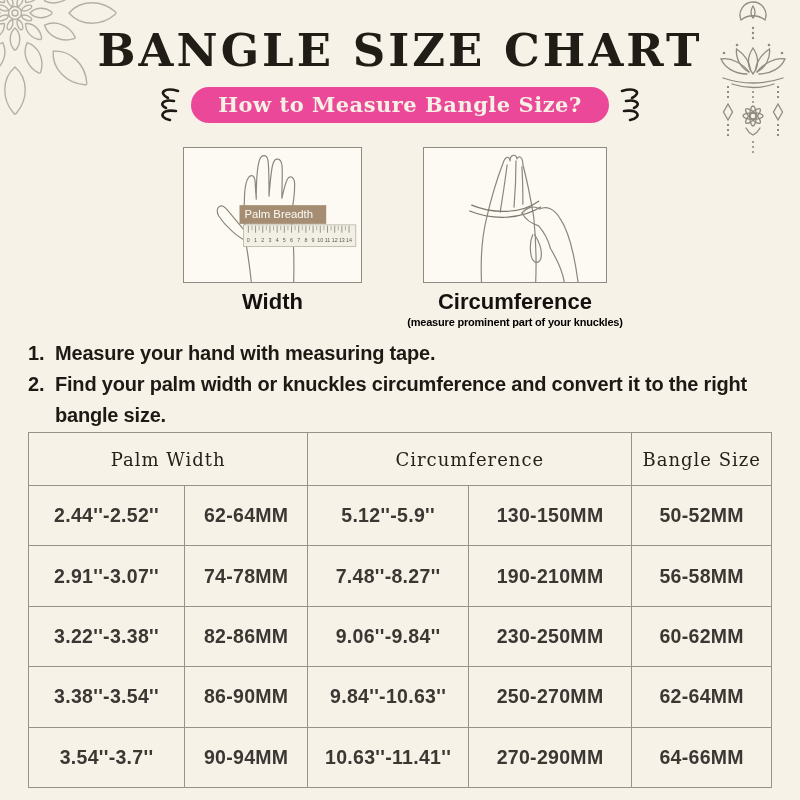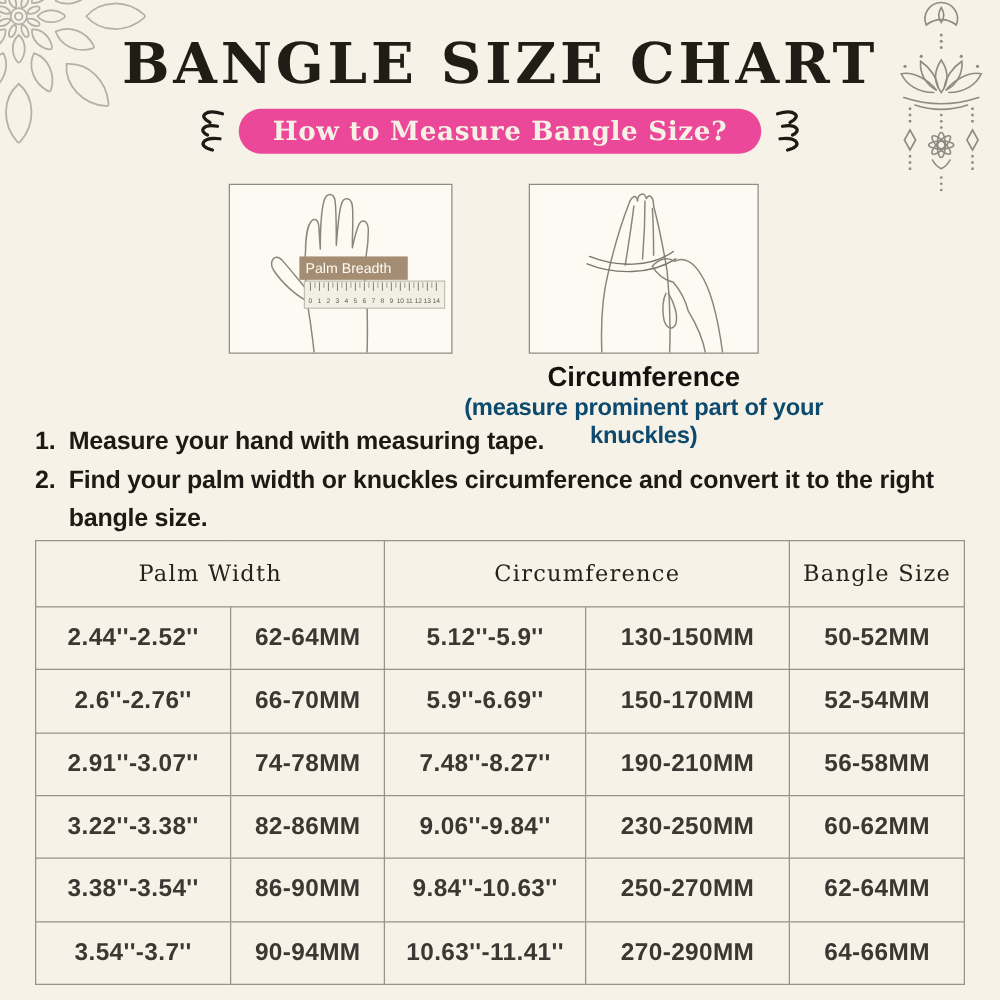--- a/index.html
+++ b/index.html
@@ -50,21 +50,21 @@
   .diagram-box svg{display:block;width:100%;height:100%;}
 
   
   .cap{
     position:absolute;top:289px;text-align:center;
     font-weight:700;font-size:22px;color:#14110e;letter-spacing:0;
   }
   .cap-width{left:183px;width:179px;}
   .cap-circ-wrap{position:absolute;left:363px;top:289px;width:304px;text-align:center;}
   .cap-circ{font-weight:700;font-size:22px;color:#14110e;}
-  .cap-note{font-weight:700;font-size:19px;color:#0c4a6e;letter-spacing:-.2px;margin-top:1px;}
+  .cap-note{font-weight:700;font-size:11px;color:#000000;letter-spacing:-.2px;margin-top:1px;}
 
   
   .instructions{position:absolute;left:28px;top:338px;width:738px;}
   .instr{display:flex;font-weight:700;font-size:20px;letter-spacing:-.2px;line-height:31px;color:#1d1a15;}
   .instr .num{width:27px;flex:0 0 27px;}
   .instr .txt{flex:1;}
 
   
   .table-wrap{position:absolute;left:28px;top:432px;width:744px;height:356px;}
   table{width:100%;height:100%;border-collapse:collapse;table-layout:fixed;}
@@ -265,20 +265,21 @@
         <path d="M99 19 C100 34 100 47 100 57"></path>
         <path d="M46 64 C68 73 98 73 118 60" stroke="#7b776d"></path>
         <path d="M48 58 C70 67 98 67 116 54" stroke="#7b776d"></path>
         <path d="M99 66 C104 60 111 58 117 62 C124 58 132 62 138 72 C146 84 152 106 156 136"></path>
         <path d="M99 66 C103 73 109 77 116 79 C122 86 126 94 128 102 C134 112 140 124 142 136"></path>
         <path d="M112 88 C117 96 120 106 118 113 C115 119 109 116 108 107 C107 99 108 92 110 88"></path>
       </g>
     </svg>
   </div>
 
+  <div class="cap cap-width">Width</div>
   <div class="cap-circ-wrap">
     <div class="cap-circ">Circumference</div>
     <div class="cap-note">(measure prominent part of your knuckles)</div>
   </div>
 
   <div class="instructions">
     <div class="instr">
       <span class="num">1.</span>
       <span class="txt">Measure your hand with measuring tape.</span>
     </div>
@@ -306,27 +307,20 @@
       </thead>
       <tbody>
     <tr>
       <td>2.44''-2.52''</td>
       <td>62-64MM</td>
       <td>5.12''-5.9''</td>
       <td>130-150MM</td>
       <td>50-52MM</td>
     </tr>
 
-    <tr>
-      <td>2.6''-2.76''</td>
-      <td>66-70MM</td>
-      <td>5.9''-6.69''</td>
-      <td>150-170MM</td>
-      <td>52-54MM</td>
-    </tr>
 
 
     <tr>
       <td>2.91''-3.07''</td>
       <td>74-78MM</td>
       <td>7.48''-8.27''</td>
       <td>190-210MM</td>
       <td>56-58MM</td>
     </tr>
 

